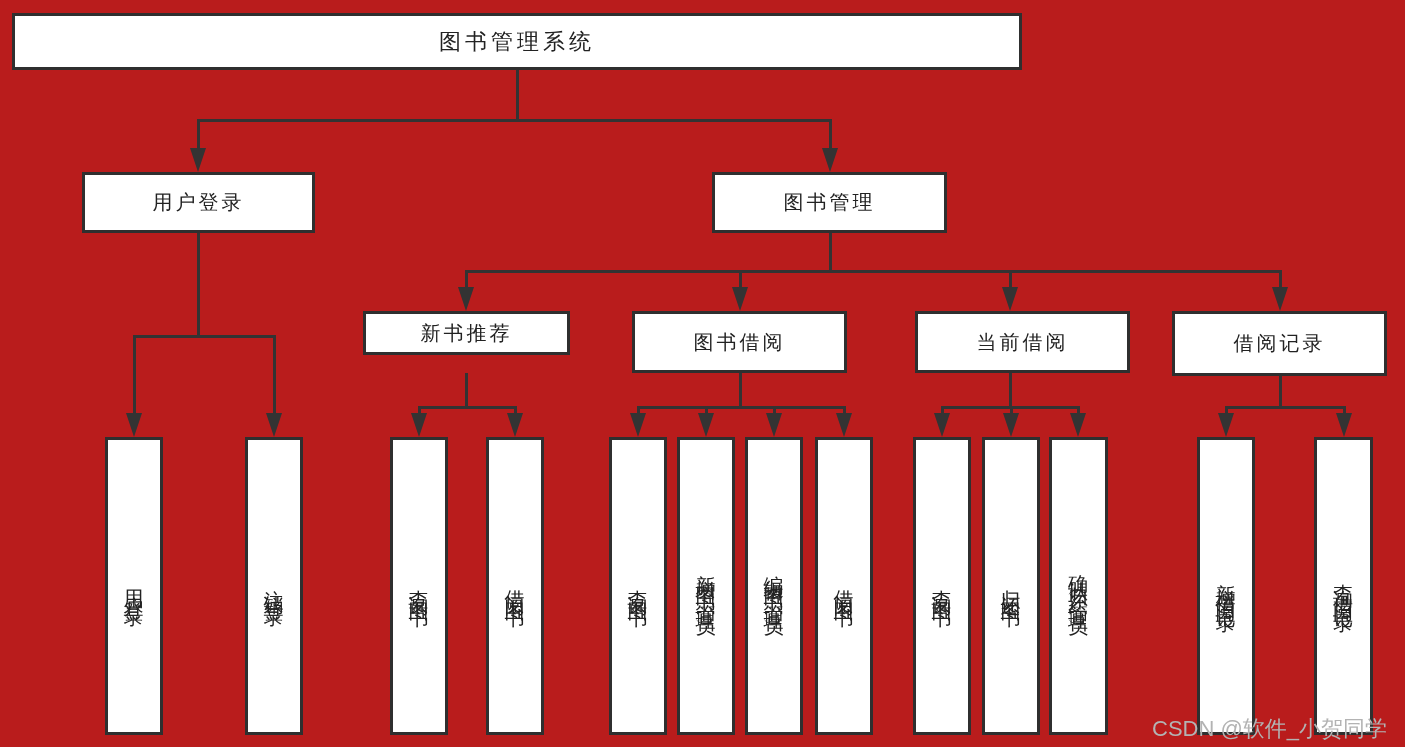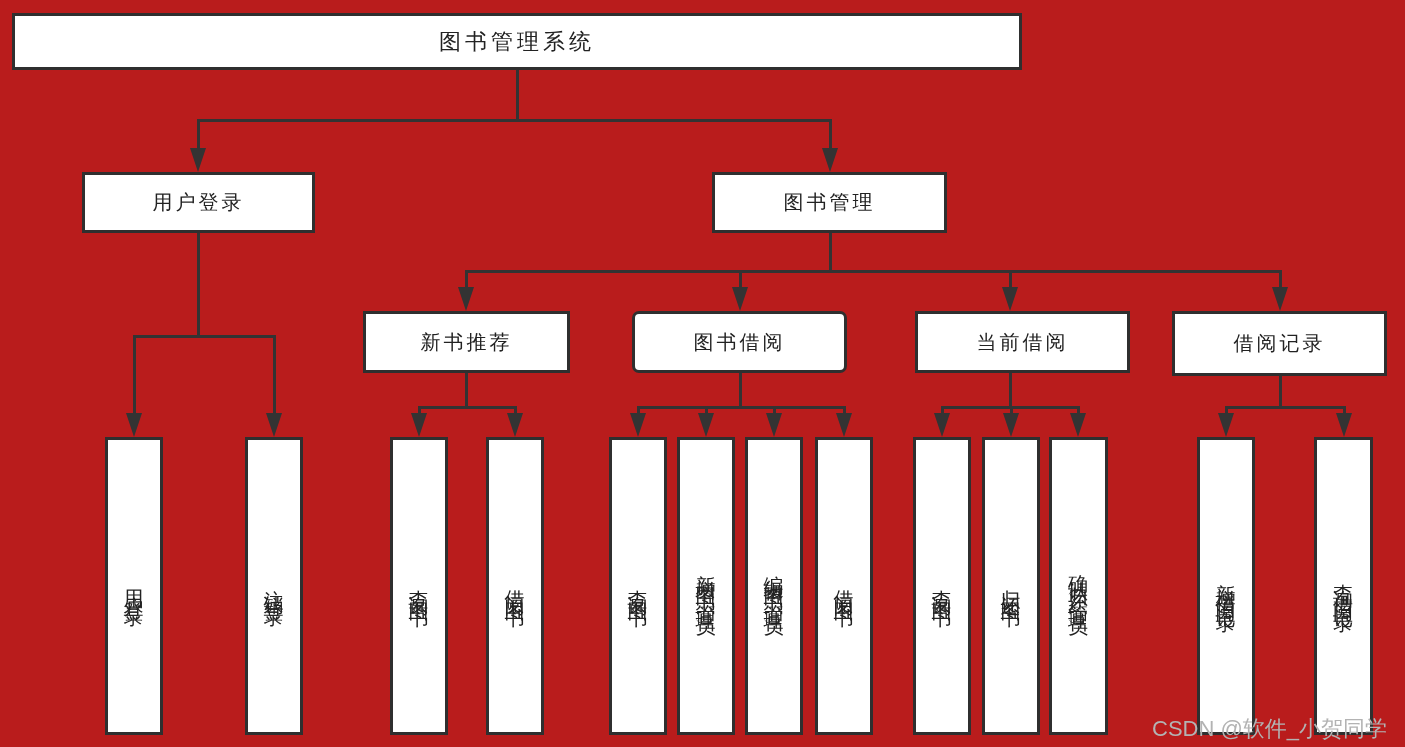--- a/index.html
+++ b/index.html
@@ -123,24 +123,24 @@
     <span>图书管理系统</span>
   </div>
 
   <div class="node hnode" style="left:82px;top:172px;width:233px;height:61px;">
     <span>用户登录</span>
   </div>
   <div class="node hnode" style="left:712px;top:172px;width:235px;height:61px;">
     <span>图书管理</span>
   </div>
 
-  <div class="node hnode" style="left:363px;top:311px;width:207px;height:62px;">
+  <div class="node hnode" style="left:363px;top:311px;width:207px;height:44px;">
     <span>新书推荐</span>
   </div>
-  <div class="node hnode" style="left:632px;top:311px;width:215px;height:62px;border-radius:7px;">
+  <div class="node hnode" style="left:632px;top:311px;width:215px;height:62px;">
     <span>图书借阅</span>
   </div>
   <div class="node hnode" style="left:903px;top:311px;width:215px;height:62px;margin-left:12px;">
     <span>当前借阅</span>
   </div>
   <div class="node hnode" style="left:1172px;top:311px;width:215px;height:65px;">
     <span>借阅记录</span>
   </div>
 
   <div class="node leafnode" style="left:105px;">

